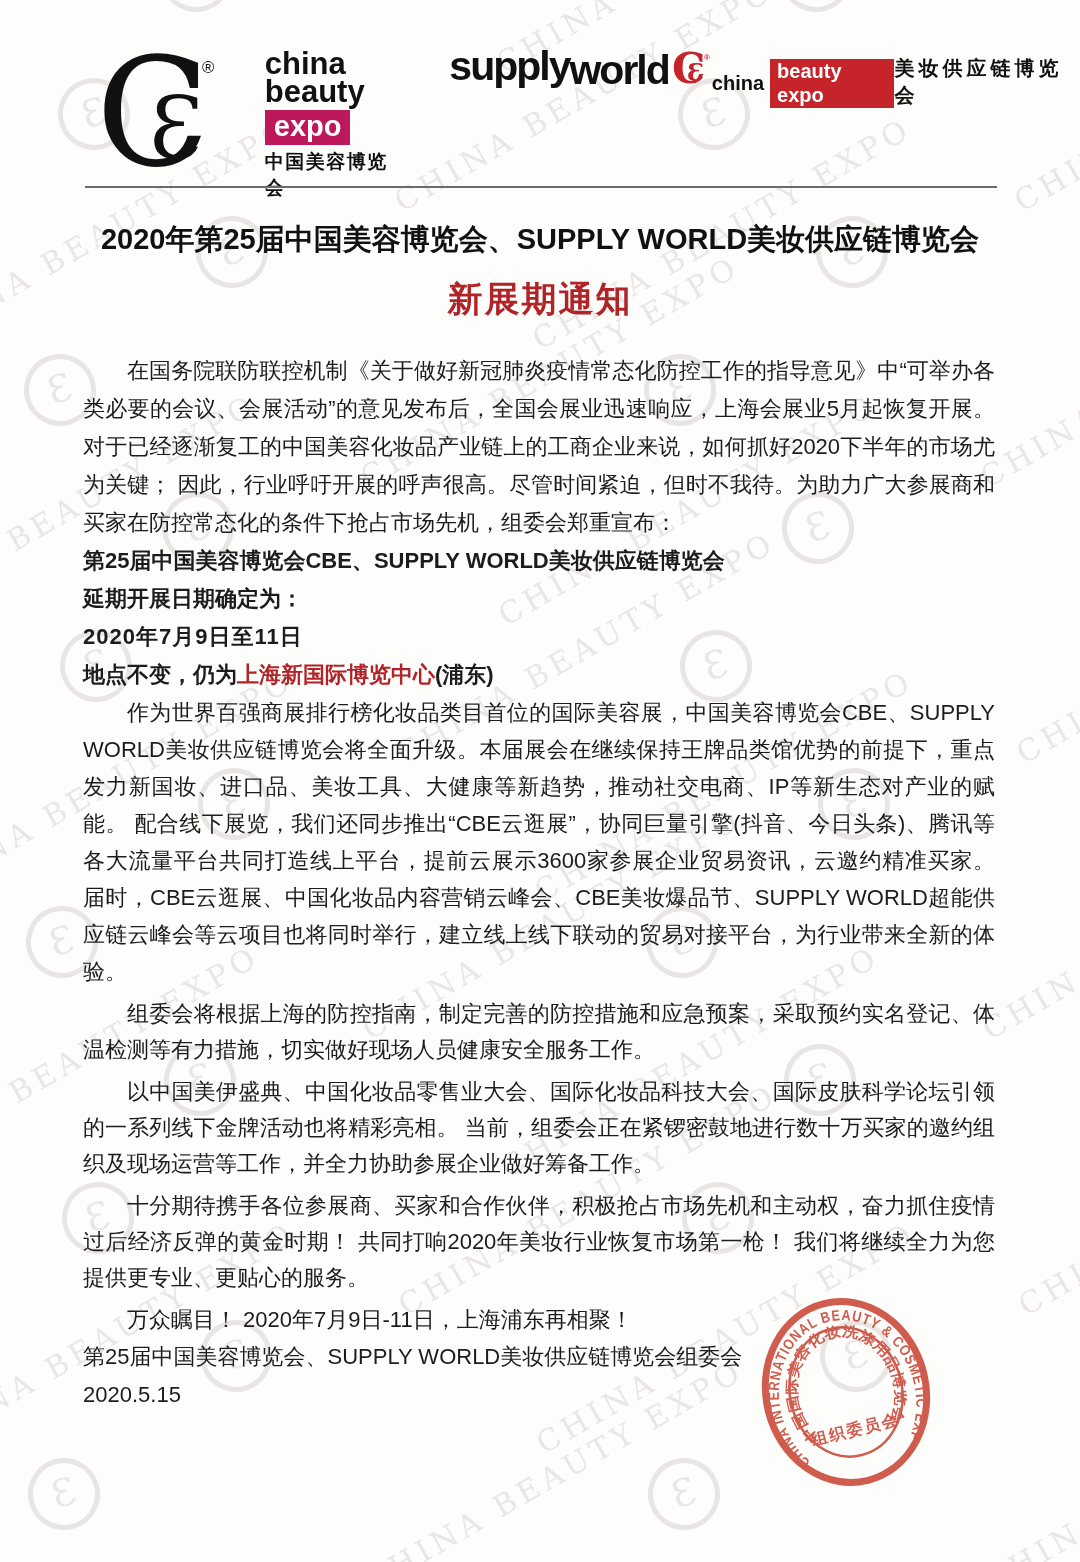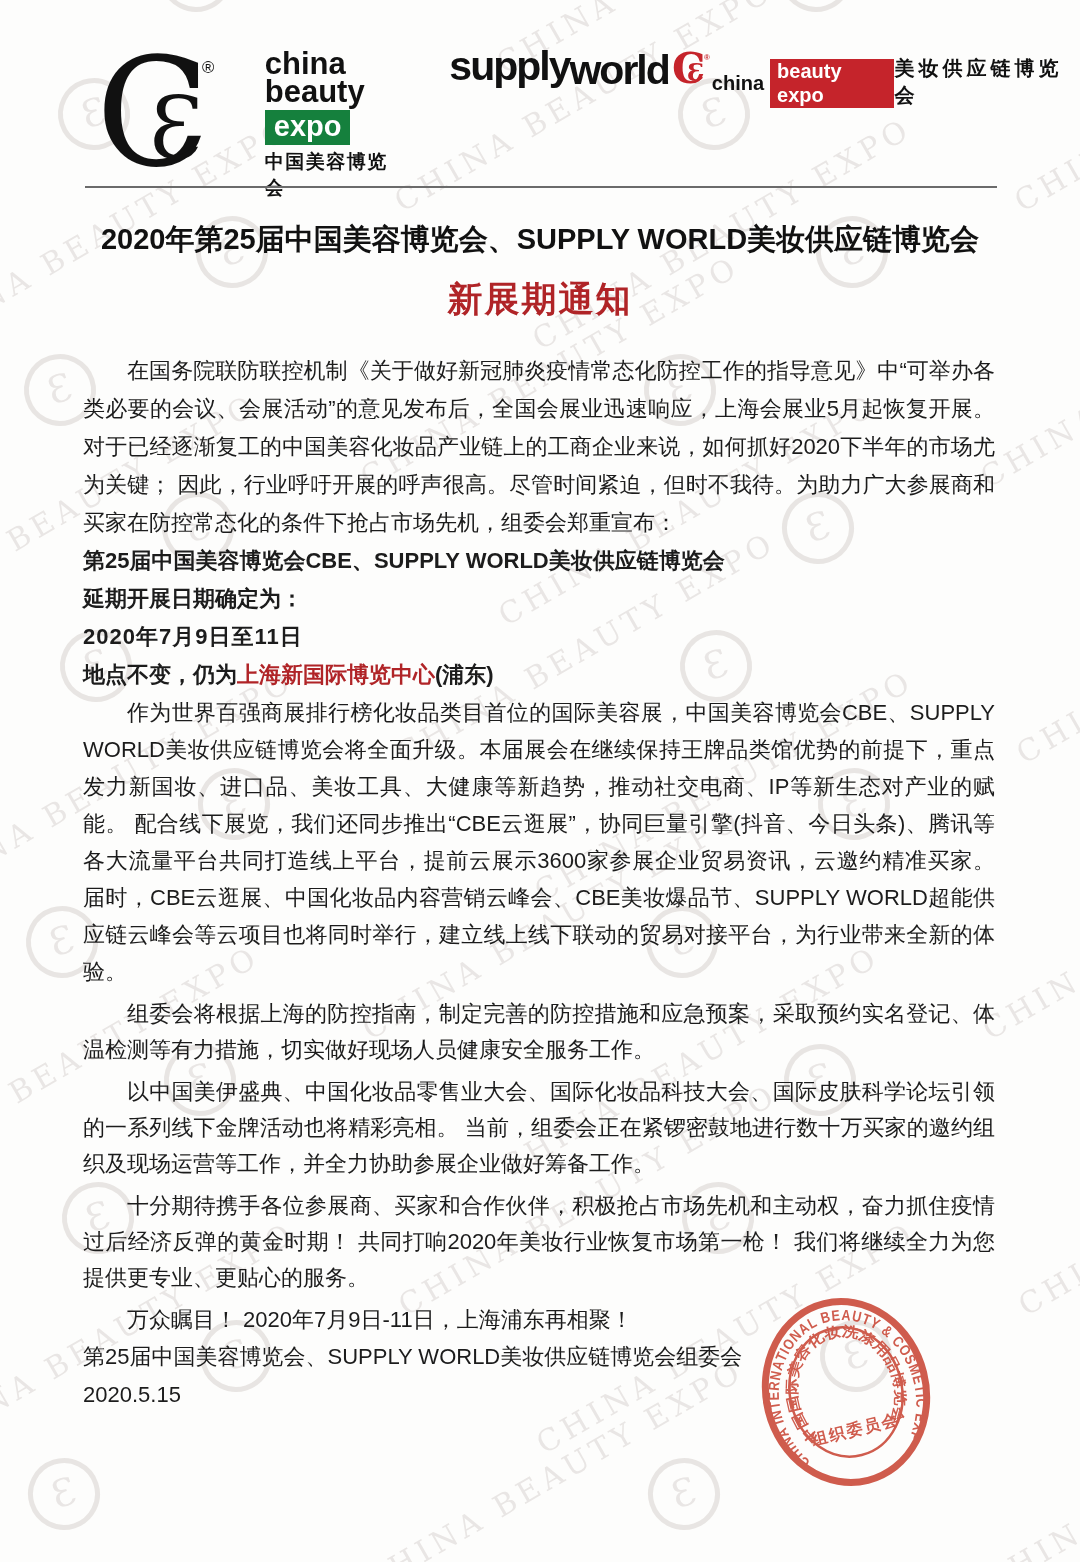--- a/index.html
+++ b/index.html
@@ -18,21 +18,21 @@
     font-size:38px;line-height:60px;text-align:center;font-family:"DejaVu Serif",serif;
     transform:rotate(-18deg);
   }
   
   .content{position:relative;z-index:1;}
   .logos{position:absolute;top:50px;left:100px;display:flex;gap:44px;align-items:flex-start;}
   .logo-cbe{display:flex;gap:8px;align-items:flex-start;}
   .cbe-text{display:flex;flex-direction:column;align-items:flex-start;}
   .cbe-word{font-weight:bold;font-size:31px;line-height:28px;letter-spacing:0;color:#111;}
   .expo-box{
-    display:inline-block;background:#15803d;color:#fff;font-weight:bold;
+    display:inline-block;background:#be185d;color:#fff;font-weight:bold;
     font-size:29px;line-height:33px;padding:0 9px 2px;margin:4px 0 4px;
   }
   .cbe-cn{font-size:19px;letter-spacing:1.5px;font-weight:bold;color:#111;}
   .logo-sw{display:flex;flex-direction:row;align-items:flex-start;}
   .sw-word{font-weight:bold;font-size:41px;line-height:32px;letter-spacing:-2px;color:#111;display:flex;align-items:flex-end;}
   .sw-sub{margin-top:9px;display:flex;align-items:center;gap:6px;}
   .sw-china{font-weight:bold;font-size:20px;color:#111;}
   .sw-box{background:#c5242b;color:#fff;font-weight:bold;font-size:20px;line-height:24px;padding:0 7px 1px;}
   .sw-cn{margin-top:5px;font-size:20px;font-weight:bold;letter-spacing:4px;color:#111;}
   .rule{position:absolute;top:186px;left:85px;width:912px;border-top:2px solid #6b6b6b;}

